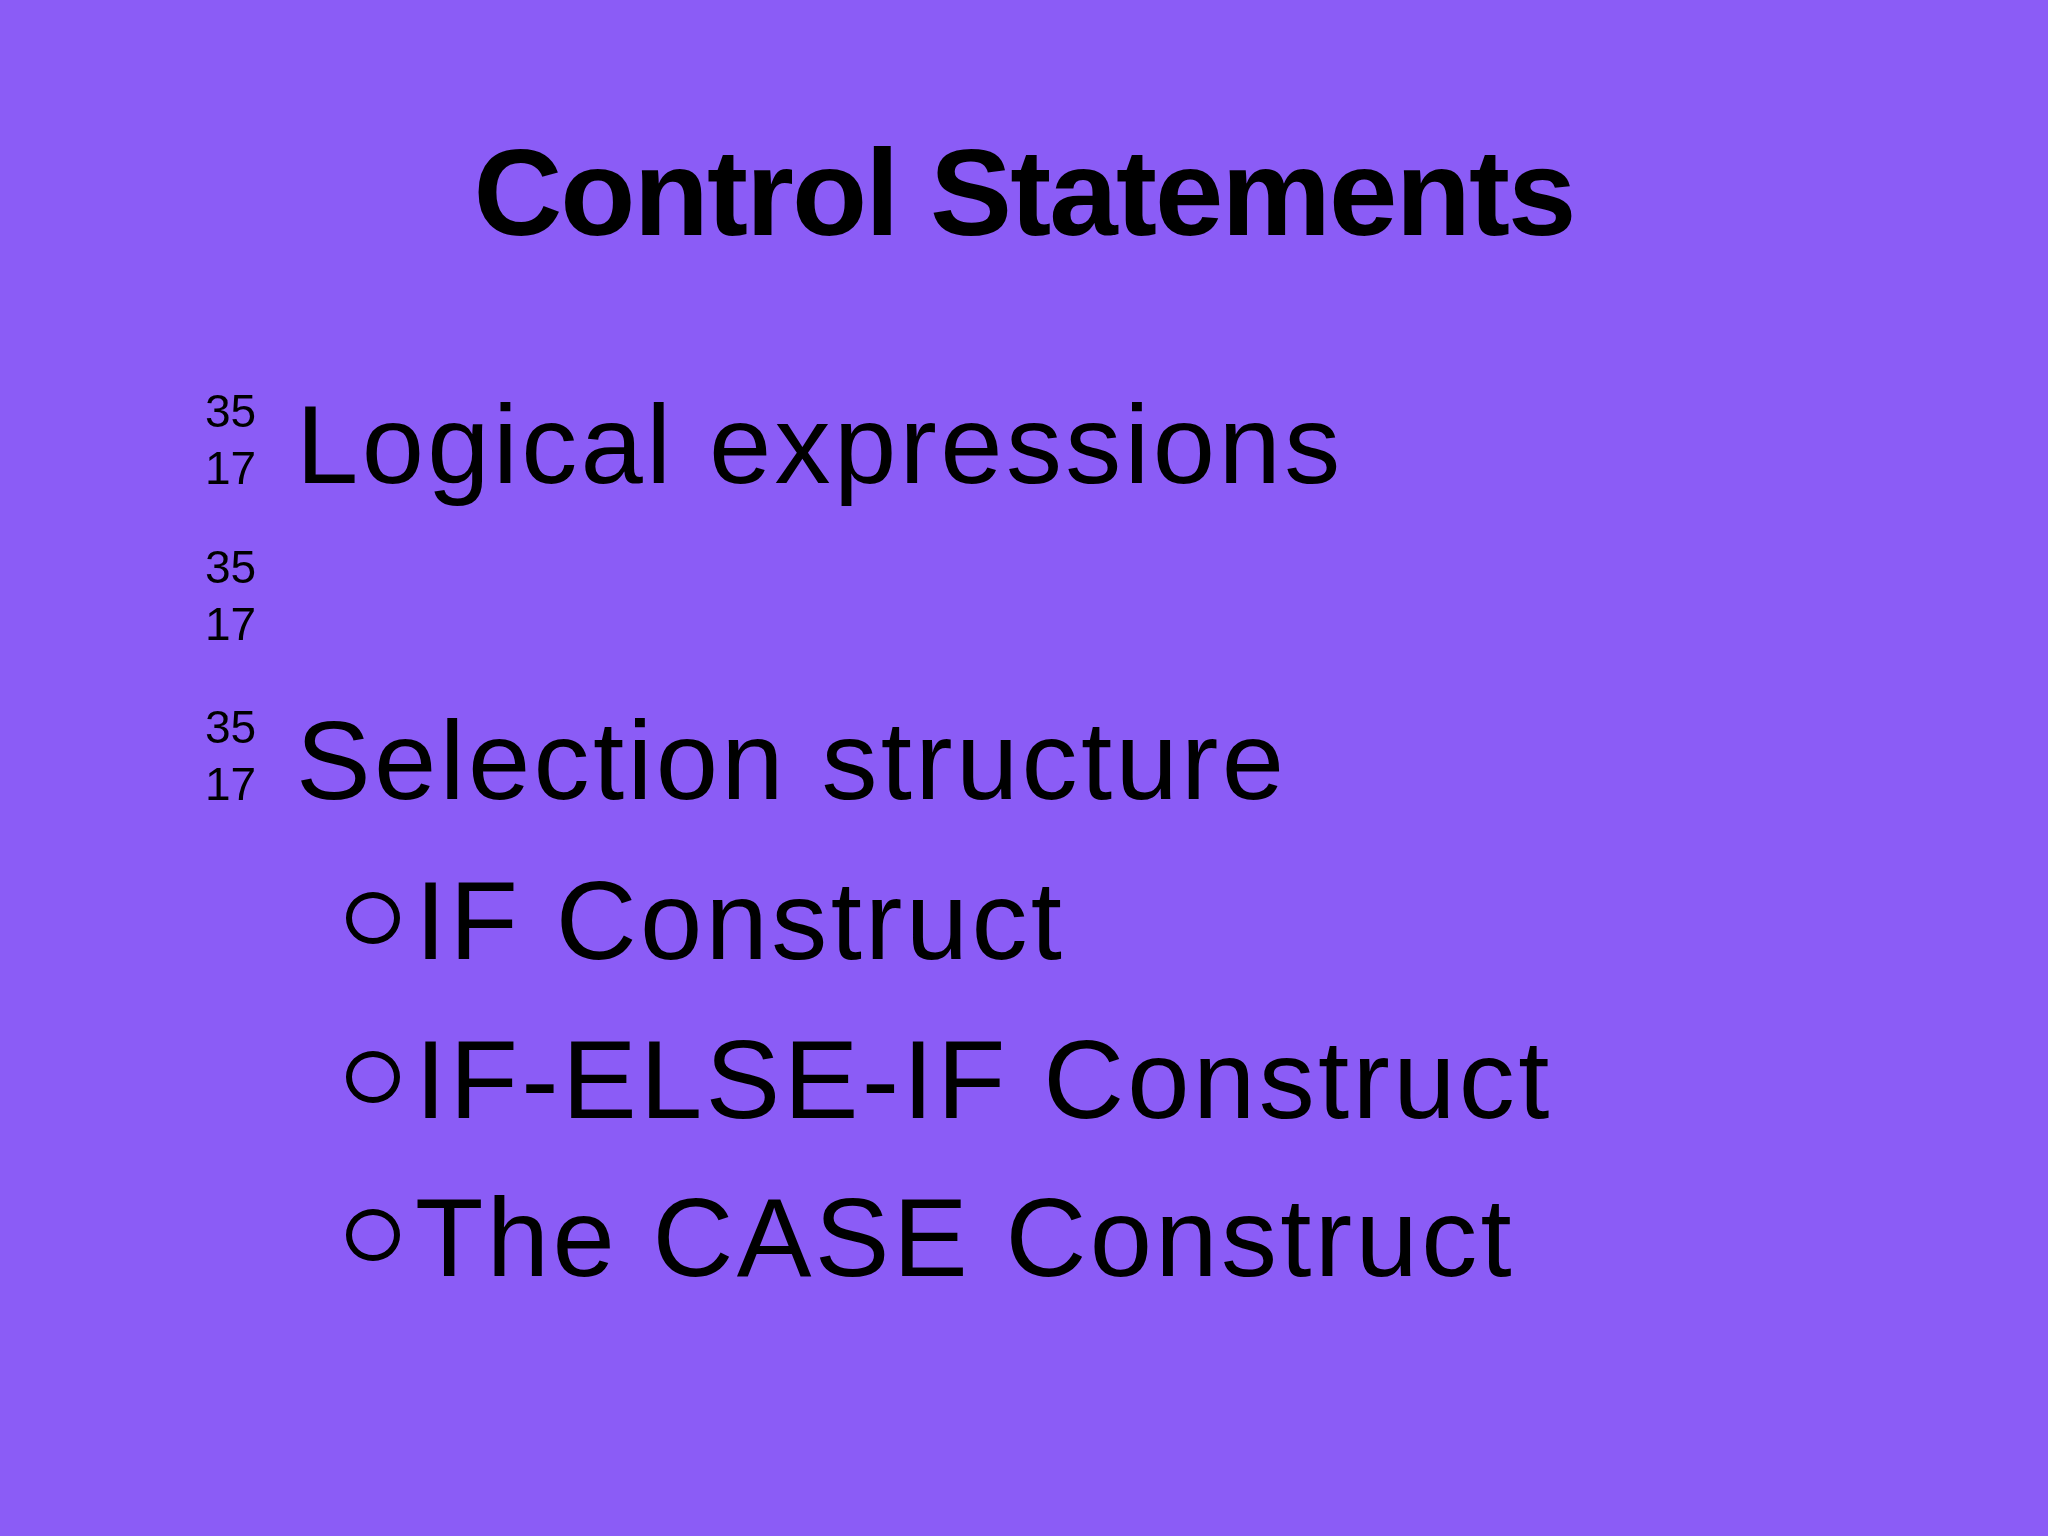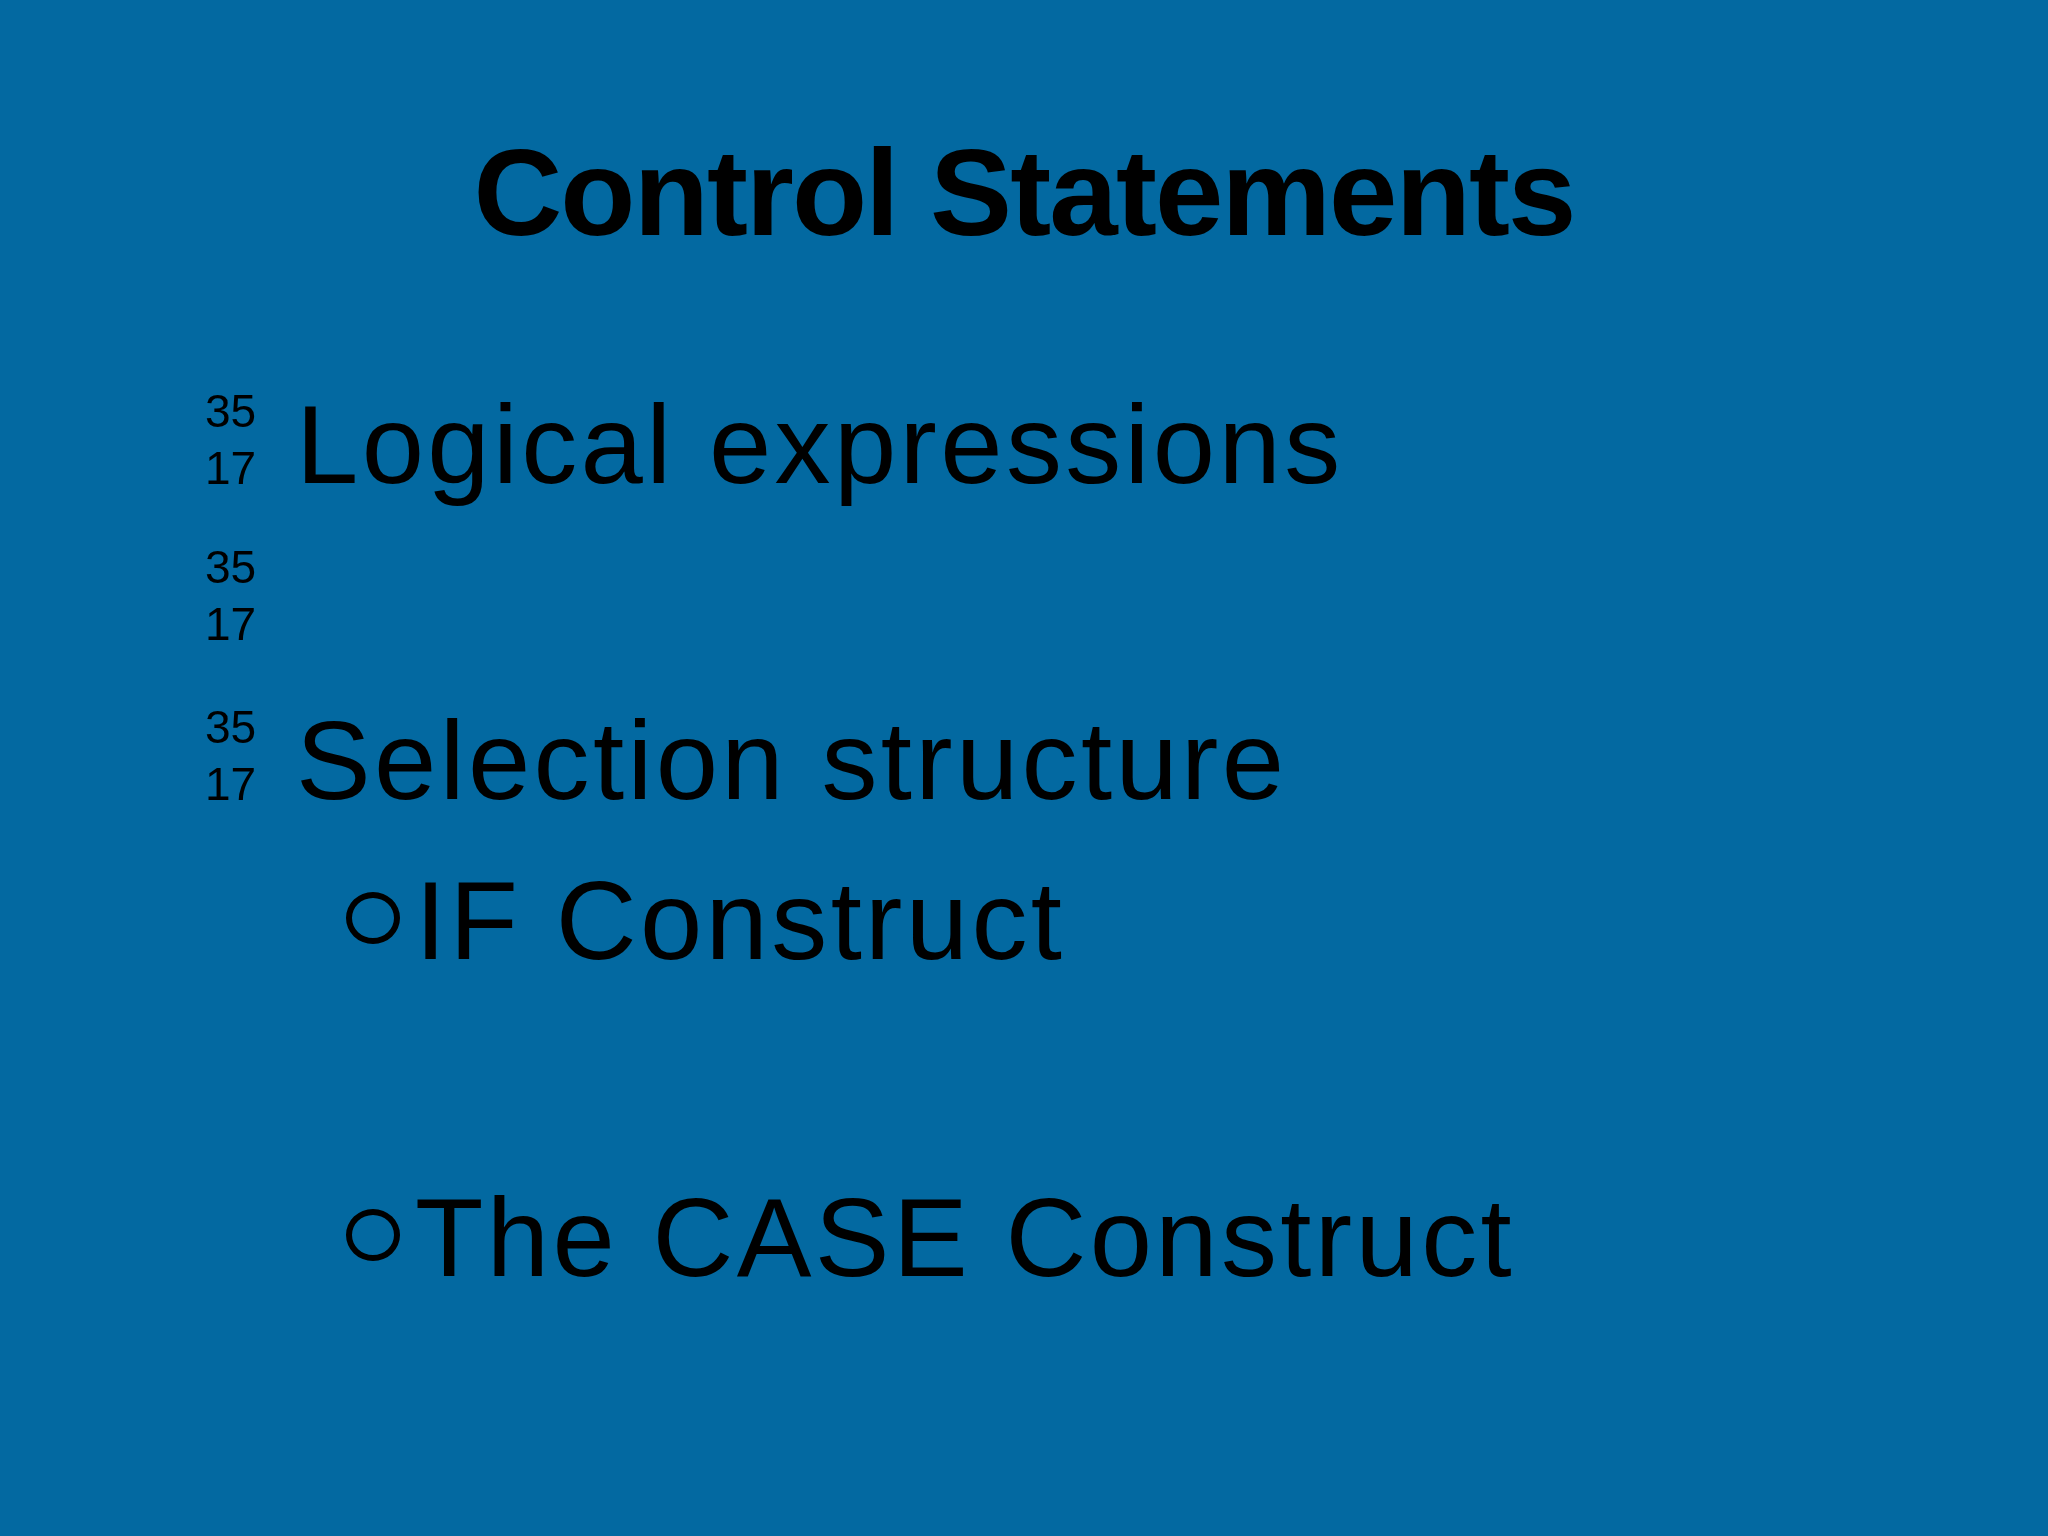--- a/index.html
+++ b/index.html
@@ -4,21 +4,21 @@
 <style>
   html, body {
     margin: 0;
     padding: 0;
     background: #ffffff;
   }
   .slide {
     position: relative;
     width: 2048px;
     height: 1536px;
-    background: #0369a1;
+    background: #8b5cf6;
     color: #000000;
     font-family: "Liberation Sans", sans-serif;
     overflow: hidden;
   }
   .title {
     position: absolute;
     top: 131px;
     left: 0;
     width: 2048px;
     margin: 0;
@@ -93,18 +93,21 @@
       <div>35</div>
       <div>17</div>
     </div>
     <span class="text">Selection structure</span>
   </div>
 
   <div class="row sub" style="top:865px">
     <span class="circle"></span><span class="text">IF Construct</span>
   </div>
 
+  <div class="row sub" style="top:1024px">
+    <span class="circle"></span><span class="text">IF-ELSE-IF Construct</span>
+  </div>
 
   <div class="row sub" style="top:1182px">
     <span class="circle"></span><span class="text">The CASE Construct</span>
   </div>
 
 </div>
 
 </body></html>

